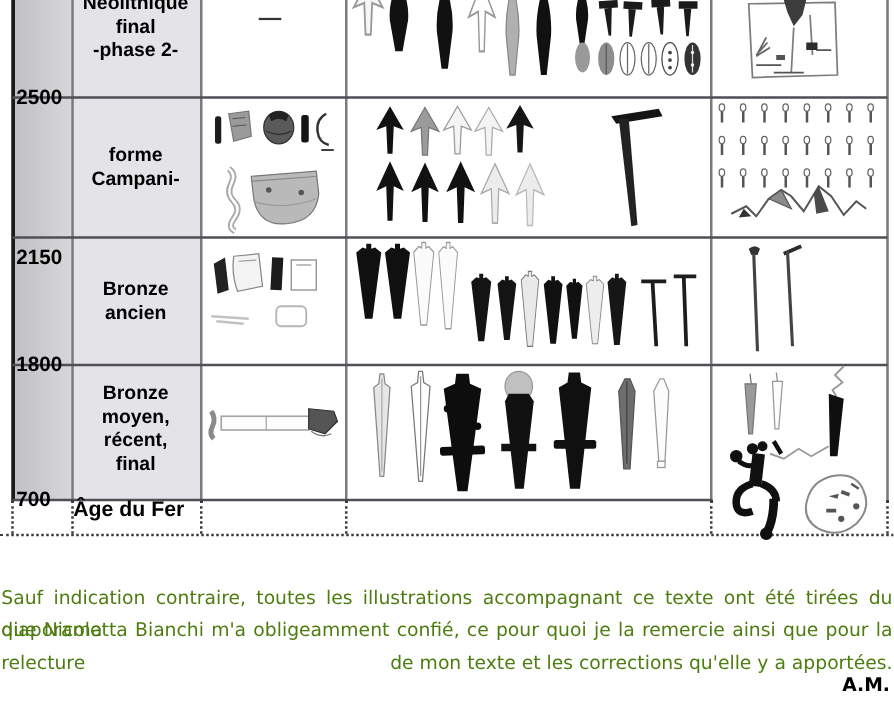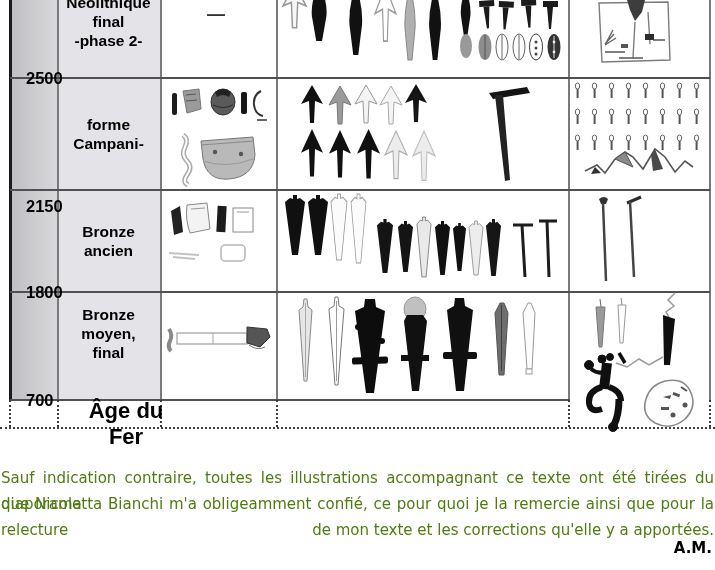--- a/index.html
+++ b/index.html
@@ -9,24 +9,24 @@
   
   .band{left:10px;top:0;width:47px;height:400px;
         background:linear-gradient(to right,#bfbfc4,#d8d8da);}
   .pcell{left:58px;width:102px;background:#e4e4e8;}
   .vl{width:2px;background:#7a7a7e;top:0;height:400px;}
   .vl-left{left:9px;width:3px;background:#1a1a1a;}
   .hl{left:10px;width:700px;height:2px;background:#4f4f55;}
   .dvl{width:0;height:27px;top:400px;border-left:2px dotted #3c3c3c;}
   .dhl{left:0;top:427px;width:715px;height:0;border-top:2px dotted #3c3c3c;}
   
-  .date{left:26px;width:24px;text-align:center;font-weight:bold;font-size:16.5px;z-index:5;}
+  .date{left:13px;width:24px;text-align:center;font-weight:bold;font-size:16.5px;z-index:5;}
   .plabel{left:57px;width:103px;text-align:center;font-weight:bold;
           font-size:15.5px;line-height:19px;z-index:4;}
-  .iron{left:74px;width:104px;text-align:center;font-weight:bold;font-size:22px;z-index:4;}
+  .iron{left:51px;width:104px;text-align:center;font-weight:bold;font-size:17px;z-index:4;}
   .dash-marker{left:196px;top:4px;width:40px;text-align:center;font-weight:bold;font-size:18px;color:#333;}
   svg.cell{position:absolute;overflow:visible;}
   
   .cap{left:1px;width:713px;font-family:"DejaVu Sans",sans-serif;font-size:15px;
        font-weight:500;line-height:26px;color:#4d7c0f;}
   .cap.j{text-align:justify;text-align-last:justify;}
   .sig{right:3px;top:539px;font-family:"DejaVu Sans",sans-serif;font-size:15px;font-weight:600;}
 </style>
 </head>
 <body>
@@ -72,20 +72,21 @@
     <div>forme</div>
     <div>Campani-</div>
   </div>
   <div class="abs plabel" style="top:222px;">
     <div>Bronze</div>
     <div>ancien</div>
   </div>
   <div class="abs plabel" style="top:305px;">
     <div>Bronze</div>
     <div>moyen,</div>
+    <div>récent,</div>
     <div>final</div>
   </div>
   <div class="abs iron" style="top:398px;">Âge du Fer</div>
 
   <div class="abs dash-marker">—</div>
 
   <svg class="cell" style="left:277px;top:0;" width="291" height="78" viewBox="0 0 291 78">
     <g transform="translate(6,-16) scale(1.05,1.15)">
         <path d="M11 0 L22 19 L14 16 L13 38 L9 38 L8 16 L0 19 Z" fill="#f7f7f7" stroke="#999" stroke-width="1.4"></path>
       </g>

